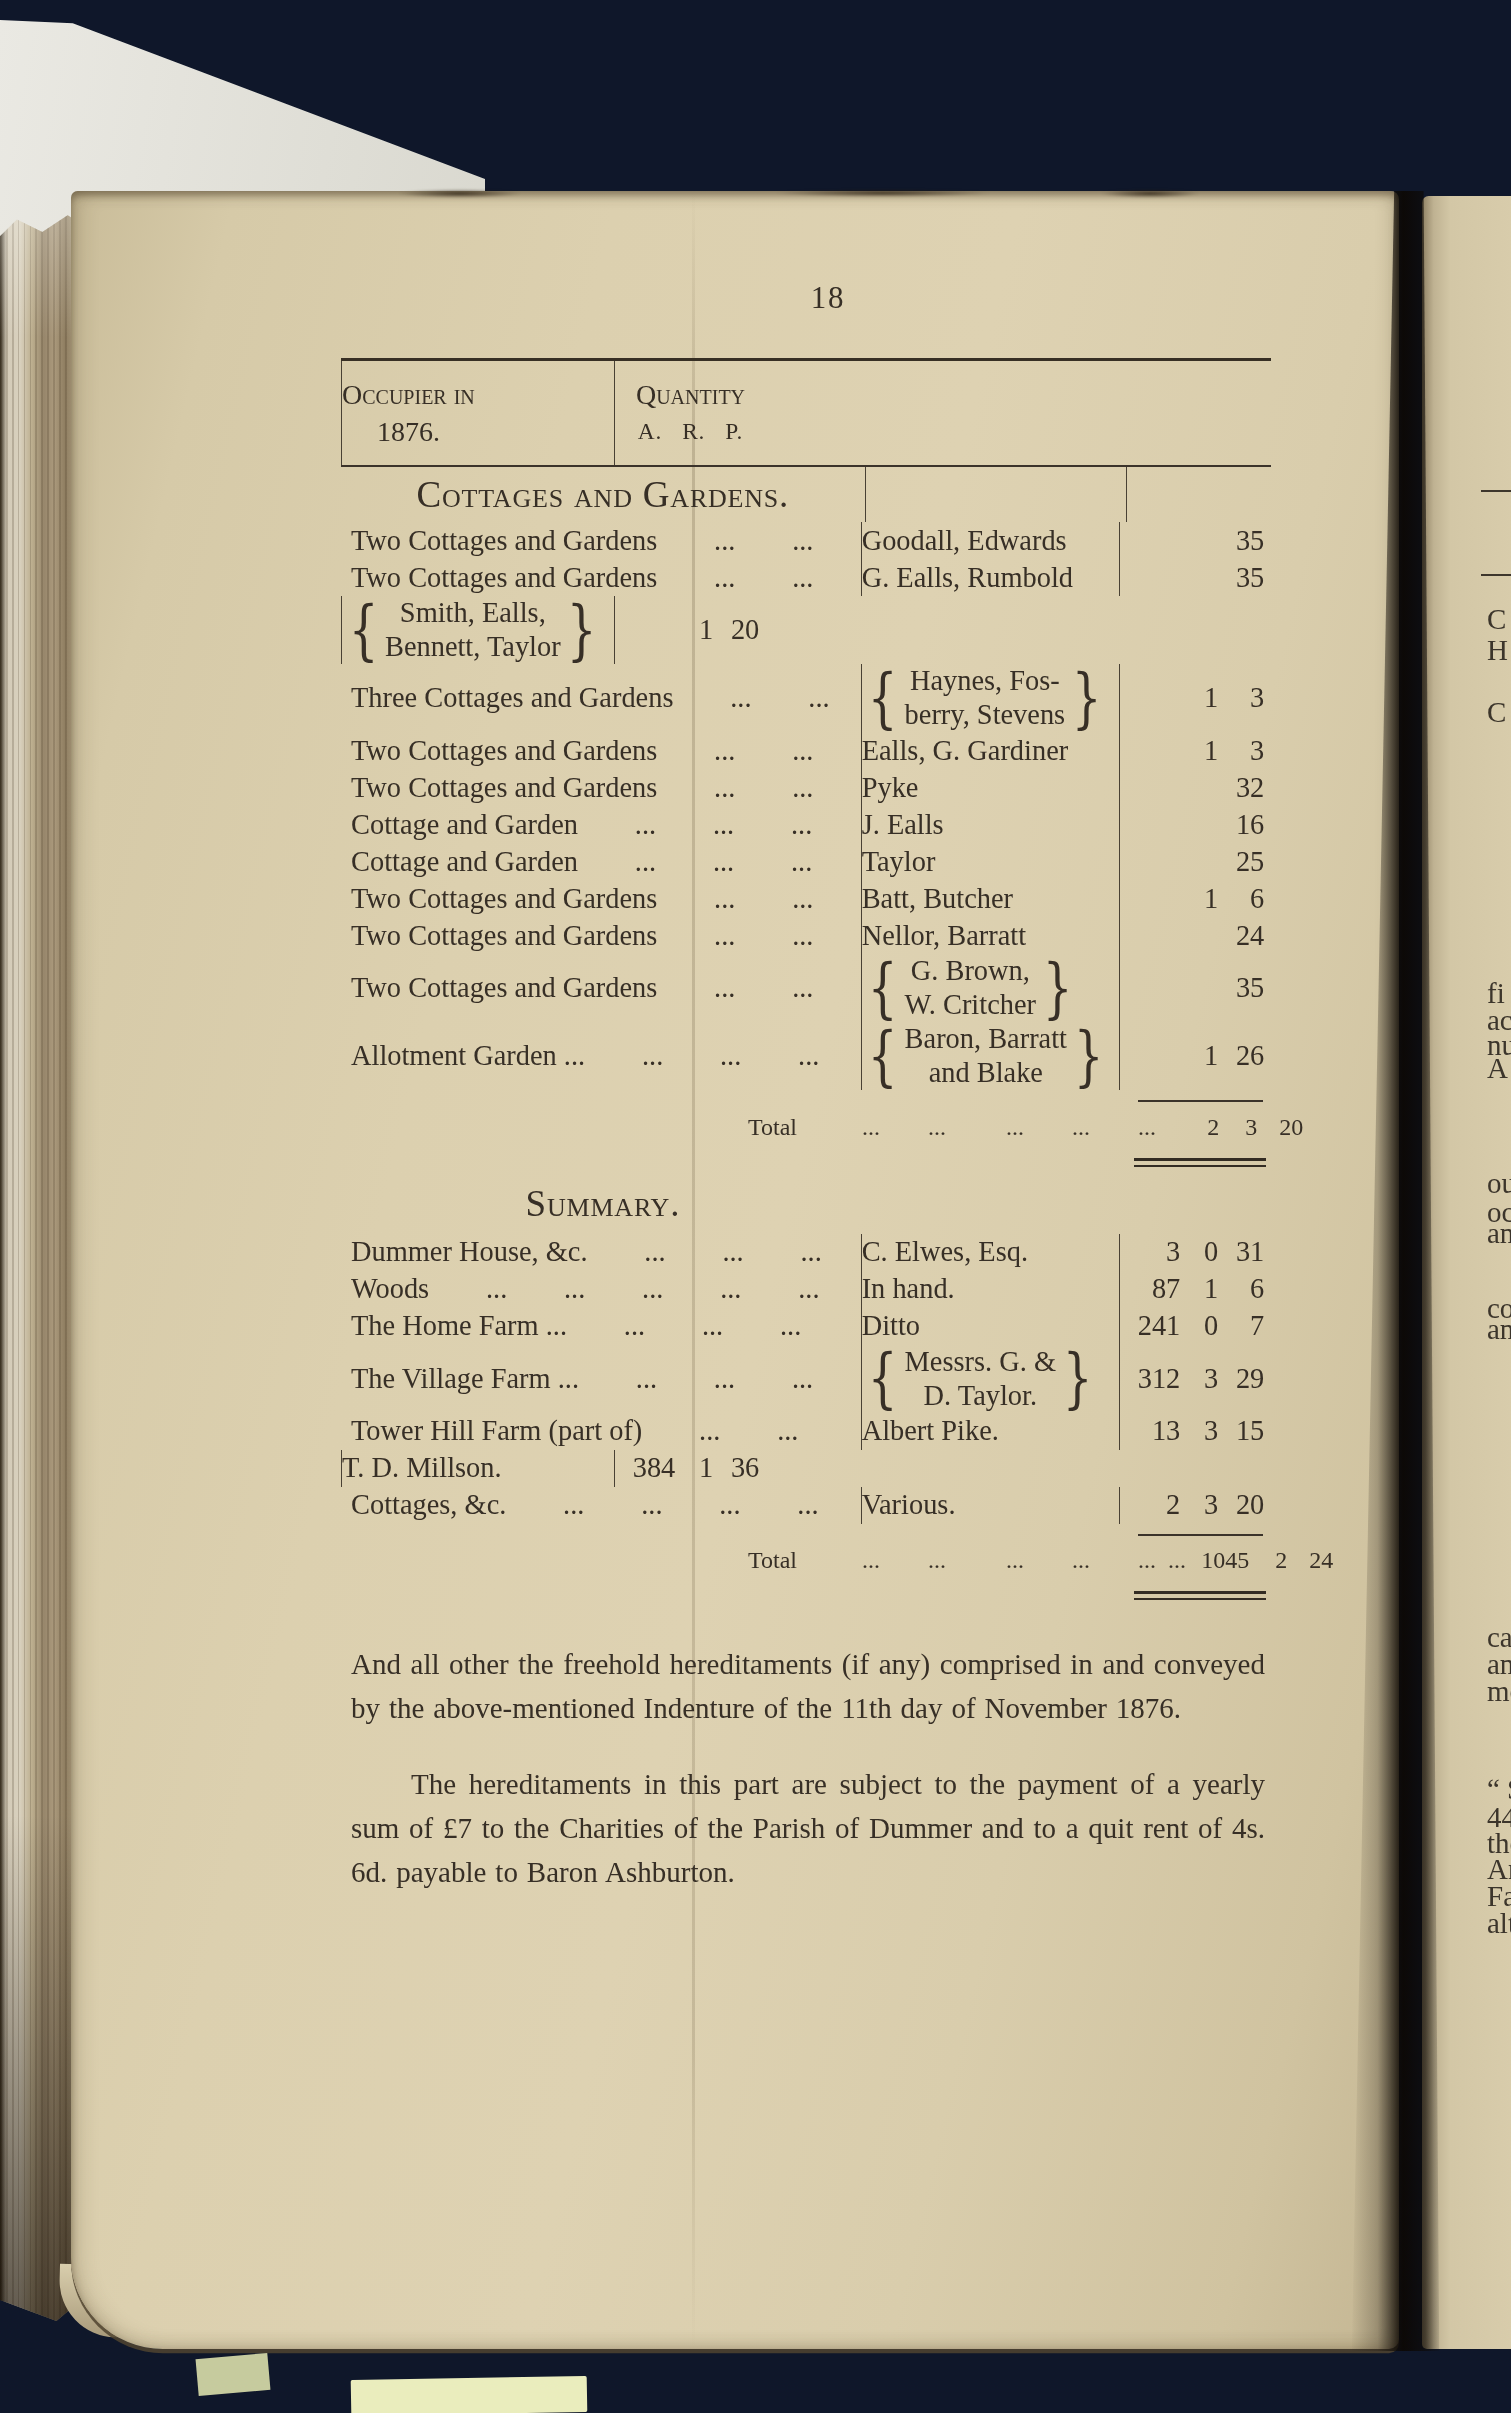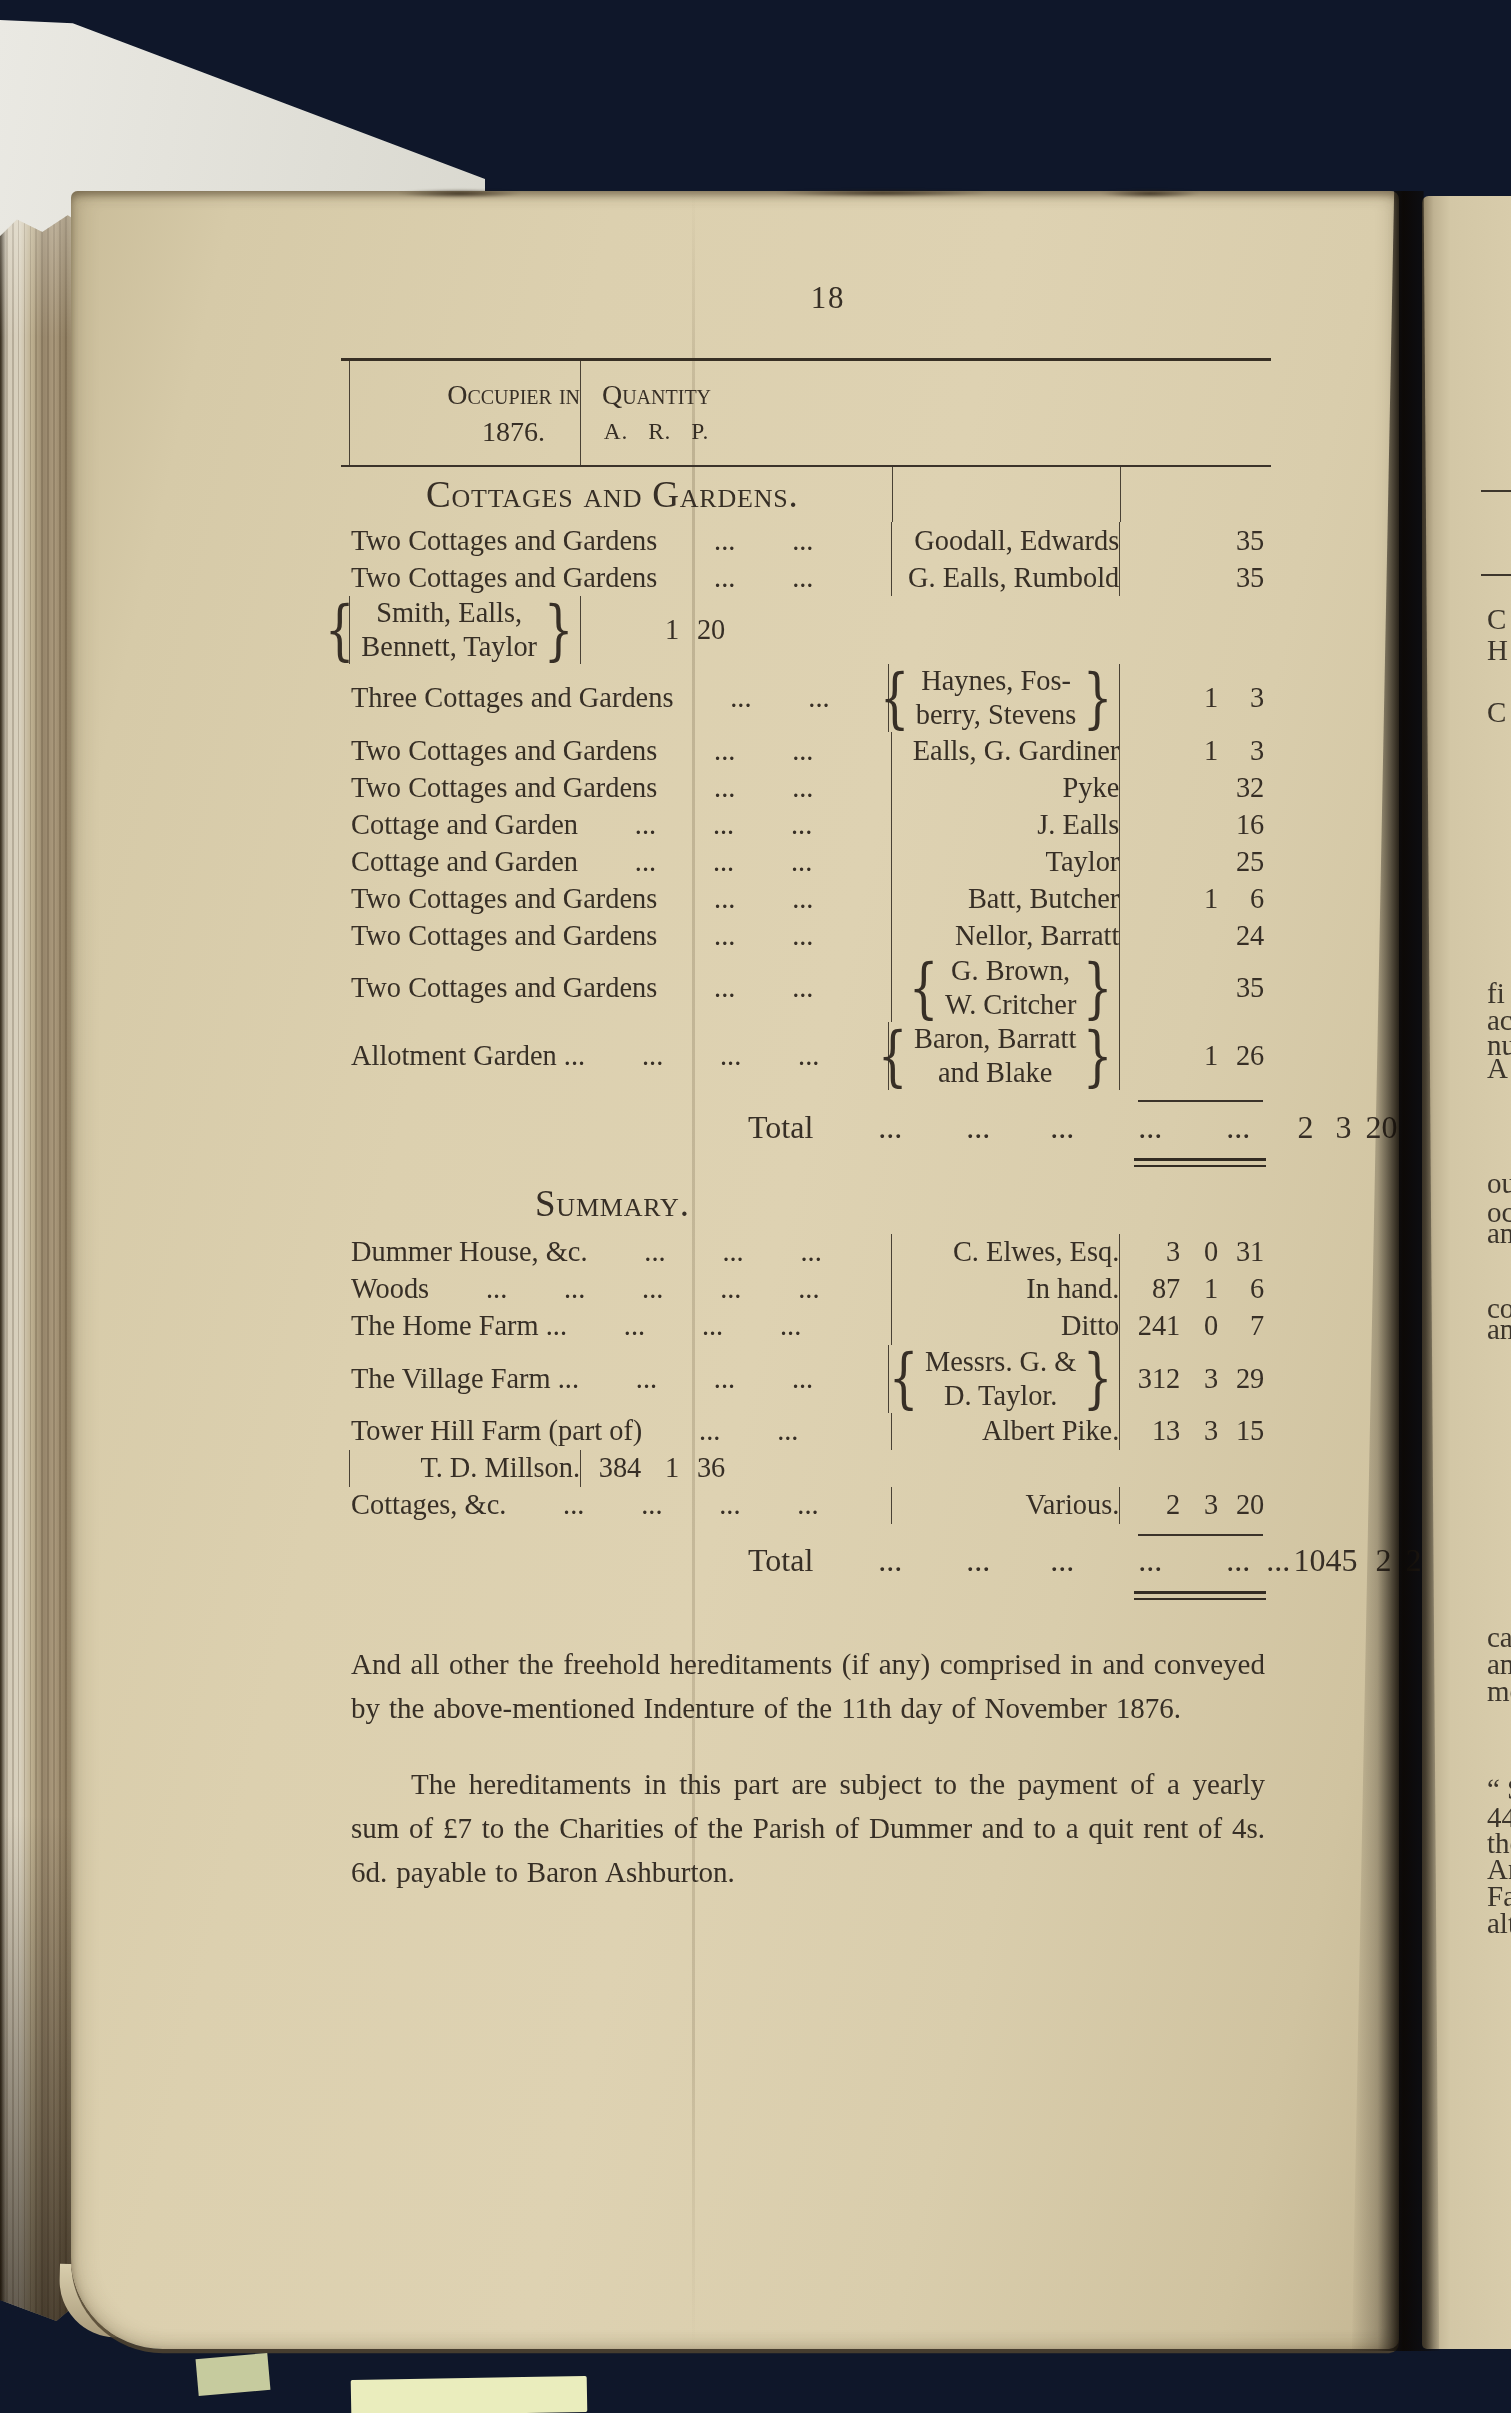--- a/index.html
+++ b/index.html
@@ -37,41 +37,41 @@
   .b1{left:326px;top:-1.7px;width:125px;} .b2{left:703px;top:-2.5px;width:218px;} .b3{left:1029px;top:-1.7px;width:100px;}
 
   .pagenum{position:absolute;left:757px;top:89px;transform:translateX(-50%);
     font-size:31px;letter-spacing:1.7px;}
 
   
   .tbl{position:absolute;left:270px;top:167px;width:930px;border-top:3.3px solid #372f24;}
   .sc{font-variant:small-caps;}
   .thead{display:flex;min-height:104px;border-bottom:2.5px solid #3b332a;}
   .c1{width:548px;box-sizing:border-box;}
-  .c2{width:232px;box-sizing:border-box;border-left:1.7px solid #494134;border-right:1.7px solid #494134;
-      align-self:stretch;display:flex;align-items:center;justify-content:flex-end;text-align:center;margin-left:8px;}
+  .c2{width:274px;box-sizing:border-box;border-left:1.7px solid #494134;border-right:1.7px solid #494134;
+      align-self:stretch;display:flex;align-items:center;justify-content:flex-start;text-align:center;}
   .c3{width:151px;box-sizing:border-box;display:flex;justify-content:flex-end;align-items:center;}
   .th-desc{font-size:28px;letter-spacing:0.8px;width:100%;text-align:center;align-self:center;}
   .th-occ{font-size:28px;line-height:37px;}
   .th-qty{width:100%;text-align:center;font-size:28px;line-height:37px;}
   .units{font-size:23.4px;word-spacing:13.4px;letter-spacing:0.8px;}
 
   .trow{display:flex;align-items:center;min-height:37px;font-size:28.4px;}
   .trow .c1{padding-left:10px;}
   .heading-row{min-height:55px;}
   .heading-row .c1{display:flex;align-items:center;justify-content:center;padding-left:0;
     font-size:37px;letter-spacing:0.8px;}
   .occ-lines{display:flex;flex-direction:column;line-height:34px;}
   .occ-line{white-space:nowrap;}
   .brace{font-family:"DejaVu Serif",serif;font-size:65px;line-height:.9;transform:scaleX(.72);margin:0 0.8px;}
   .qa{width:60px;text-align:right;} .qr{width:38px;text-align:right;} .qp{width:46px;text-align:right;padding-right:6.7px;}
 
   .qty-rule{width:125px;height:0;border-top:2.5px solid #3b332a;margin:10px 8.4px 3.3px auto;}
   .qty-rule.double{width:132px;border-top:3.3px solid #332c23;border-bottom:2.5px solid #332c23;height:4.2px;margin:8.4px 5px 6.7px auto;}
-  .total-row{display:flex;align-items:center;min-height:44px;font-size:32px;}
+  .total-row{display:flex;align-items:center;min-height:44px;font-size:24px;}
   .tr-label{margin-left:407px;}
   .tr-lead-a{margin-left:65px;}
   .tr-lead-b{margin-left:60px;margin-right:3.3px;}
   .tr-qty{margin-left:auto;display:flex;}
 
   
   .paras{position:absolute;left:280px;top:1451px;width:914px;}
   .paras p{font-size:29px;line-height:44px;text-align:justify;margin:0 0 32px 0;word-spacing:1.7px;}
   .p2{text-indent:60px;}
 

